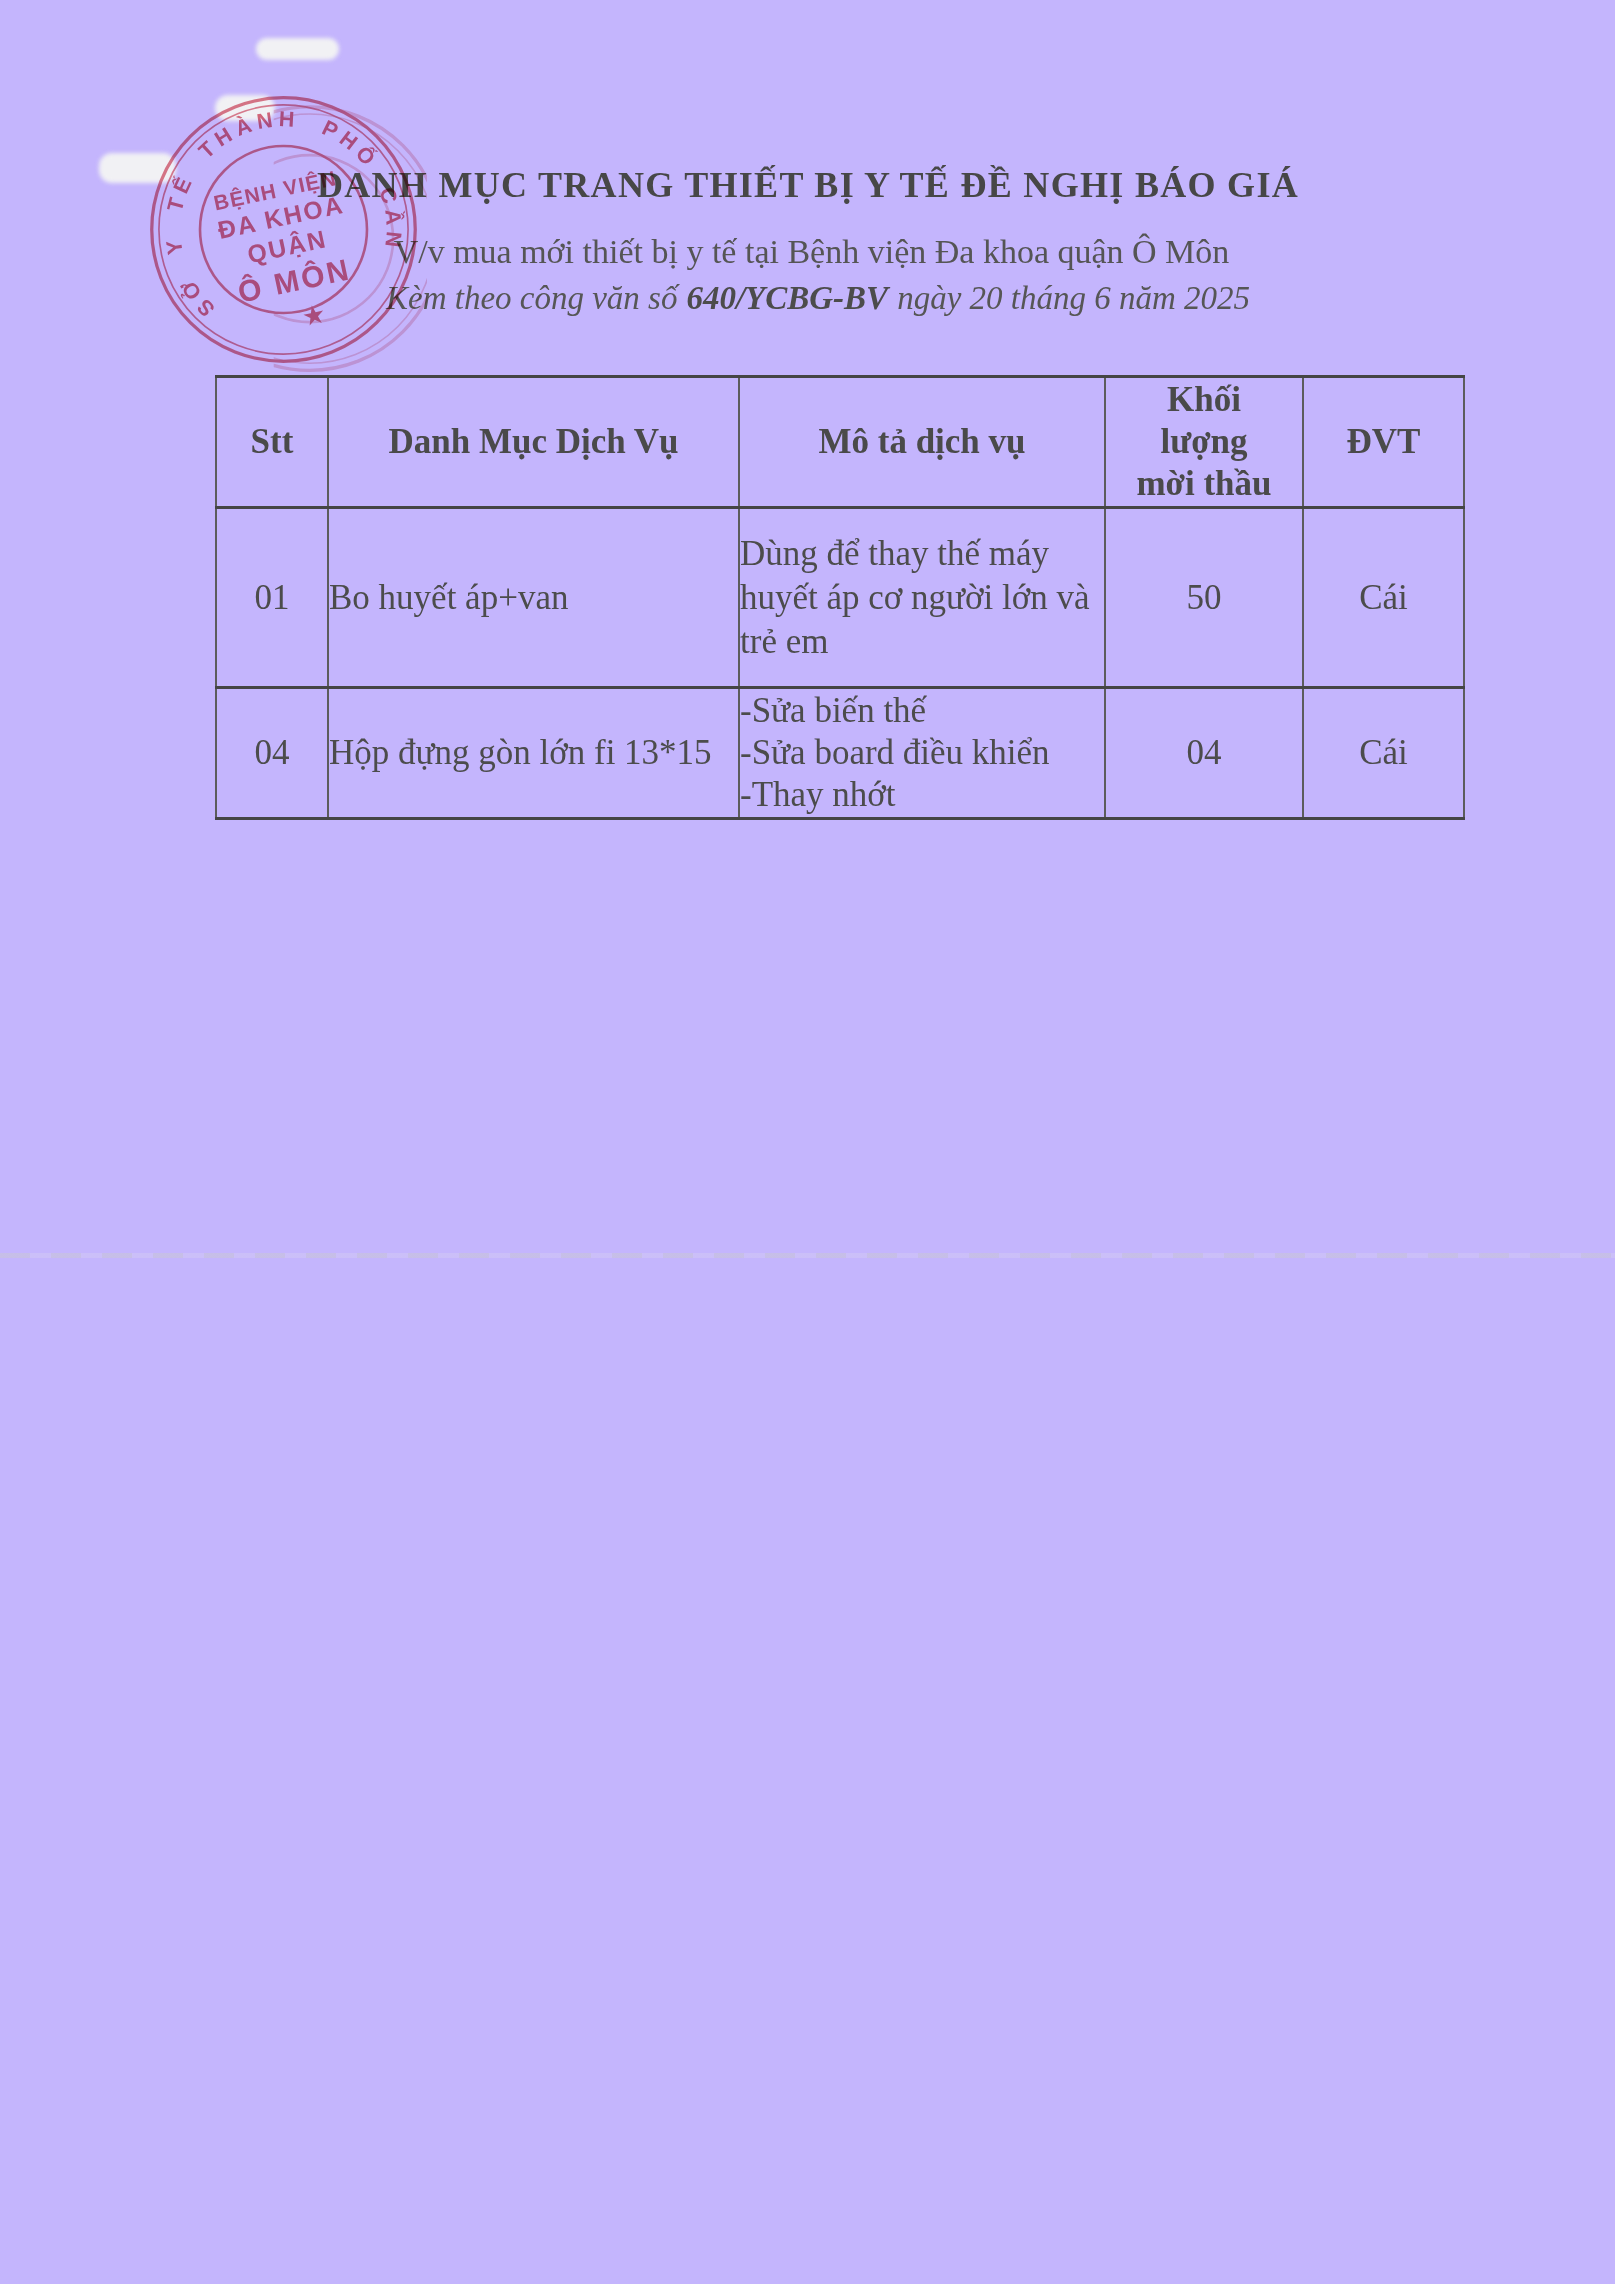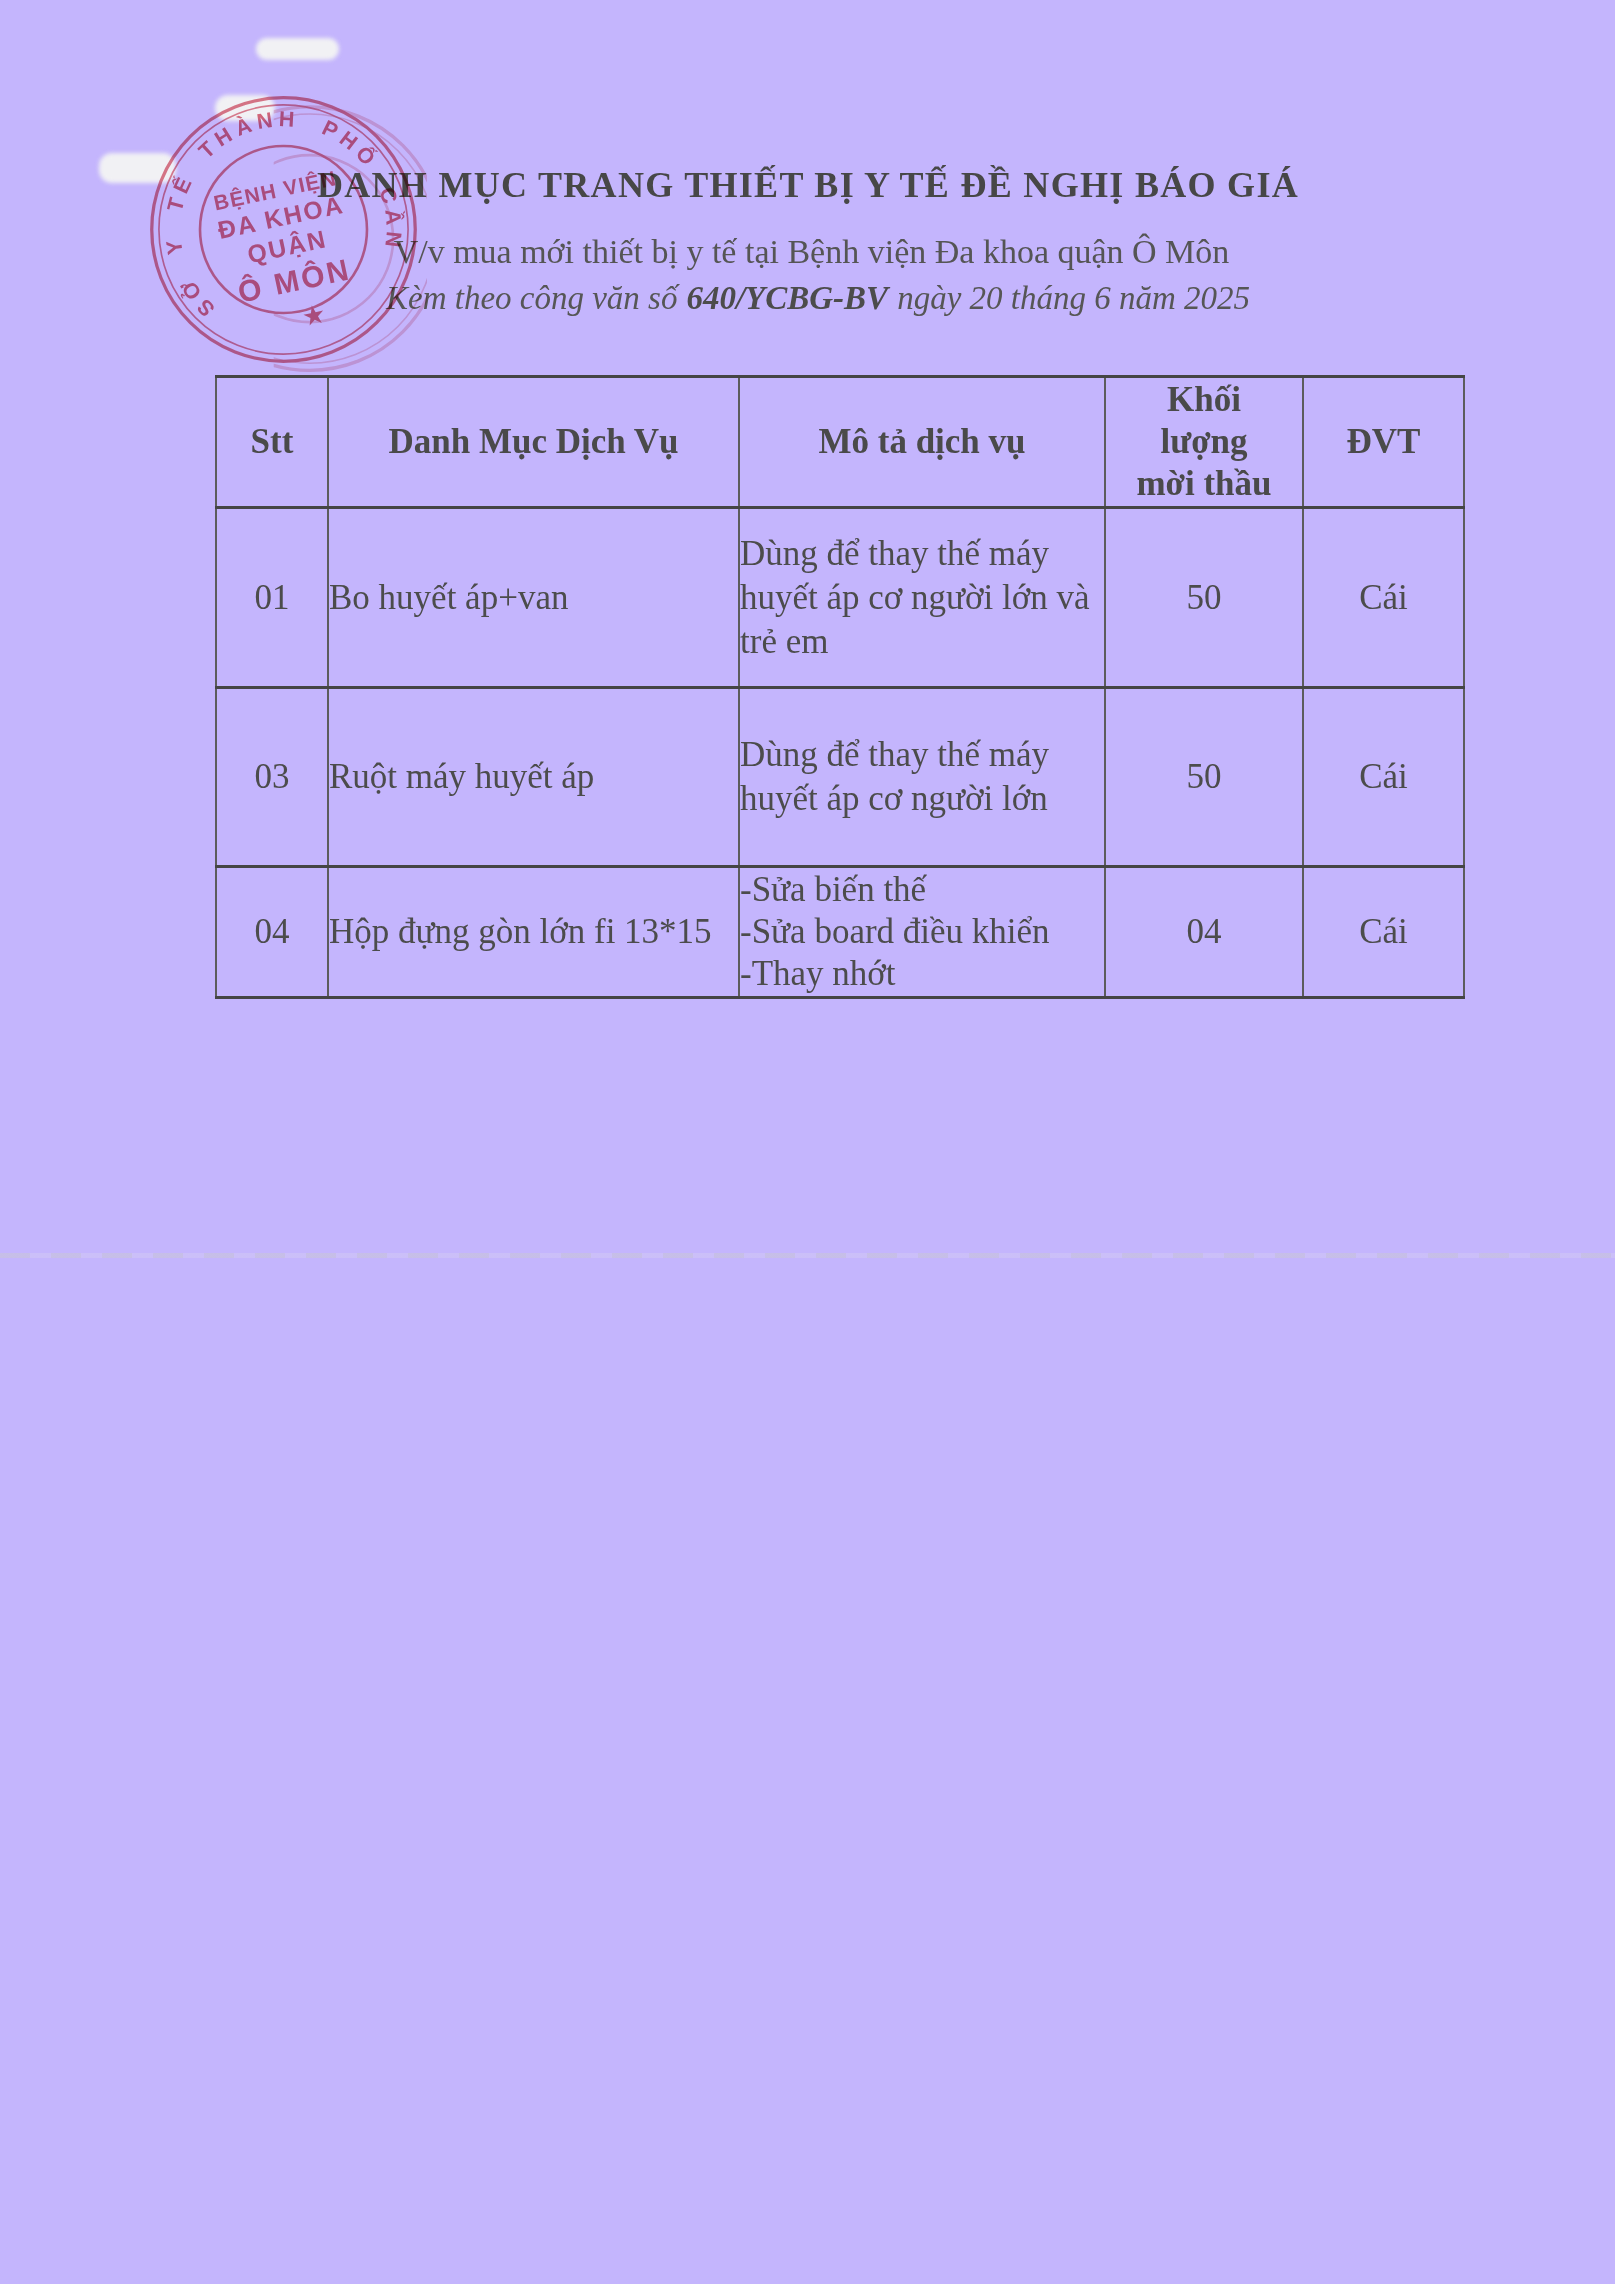--- a/index.html
+++ b/index.html
@@ -192,27 +192,20 @@
       </tr>
     </thead>
     <tbody>
       <tr class="r1">
         <td class="col-stt">01</td>
         <td class="col-service">Bo huyết áp+van</td>
         <td class="col-desc preline vtop">Dùng để thay thế máy huyết áp cơ người lớn và trẻ em</td>
         <td class="col-qty">50</td>
         <td class="col-unit">Cái</td>
       </tr>
-      <tr class="r3">
-        <td class="col-stt">03</td>
-        <td class="col-service">Ruột máy huyết áp</td>
-        <td class="col-desc preline">Dùng để thay thế máy huyết áp cơ người lớn</td>
-        <td class="col-qty">50</td>
-        <td class="col-unit">Cái</td>
-      </tr>
       <tr class="r4">
         <td class="col-stt">04</td>
         <td class="col-service">Hộp đựng gòn lớn fi 13*15</td>
         <td class="col-desc preline">-Sửa biến thế
 -Sửa board điều khiển
 -Thay nhớt</td>
         <td class="col-qty">04</td>
         <td class="col-unit">Cái</td>
       </tr>
     </tbody>

